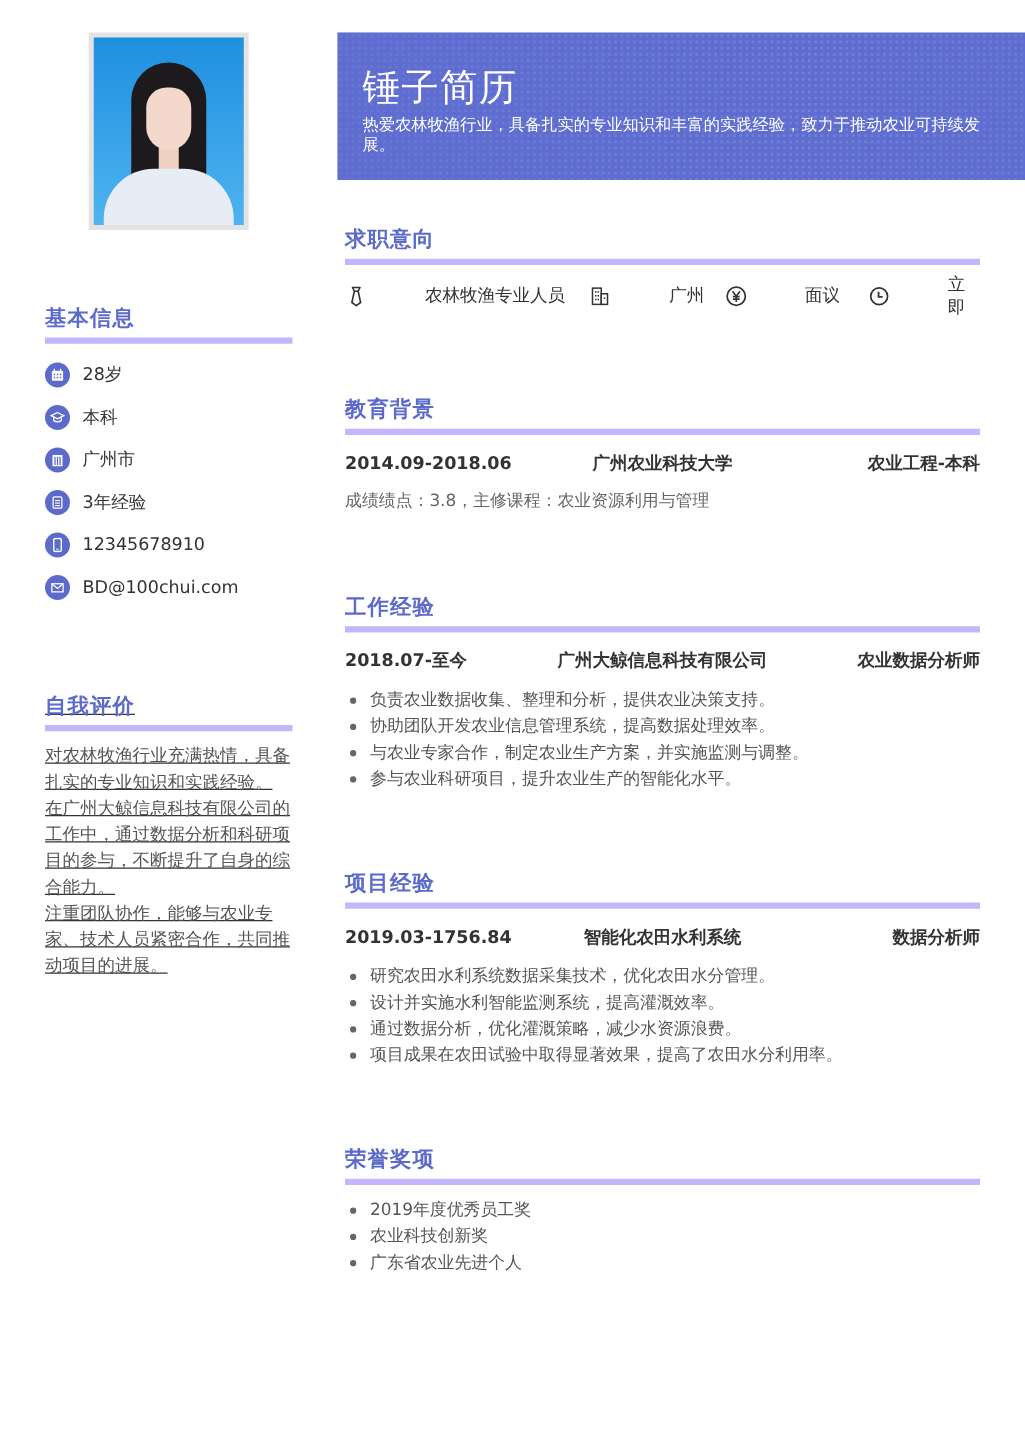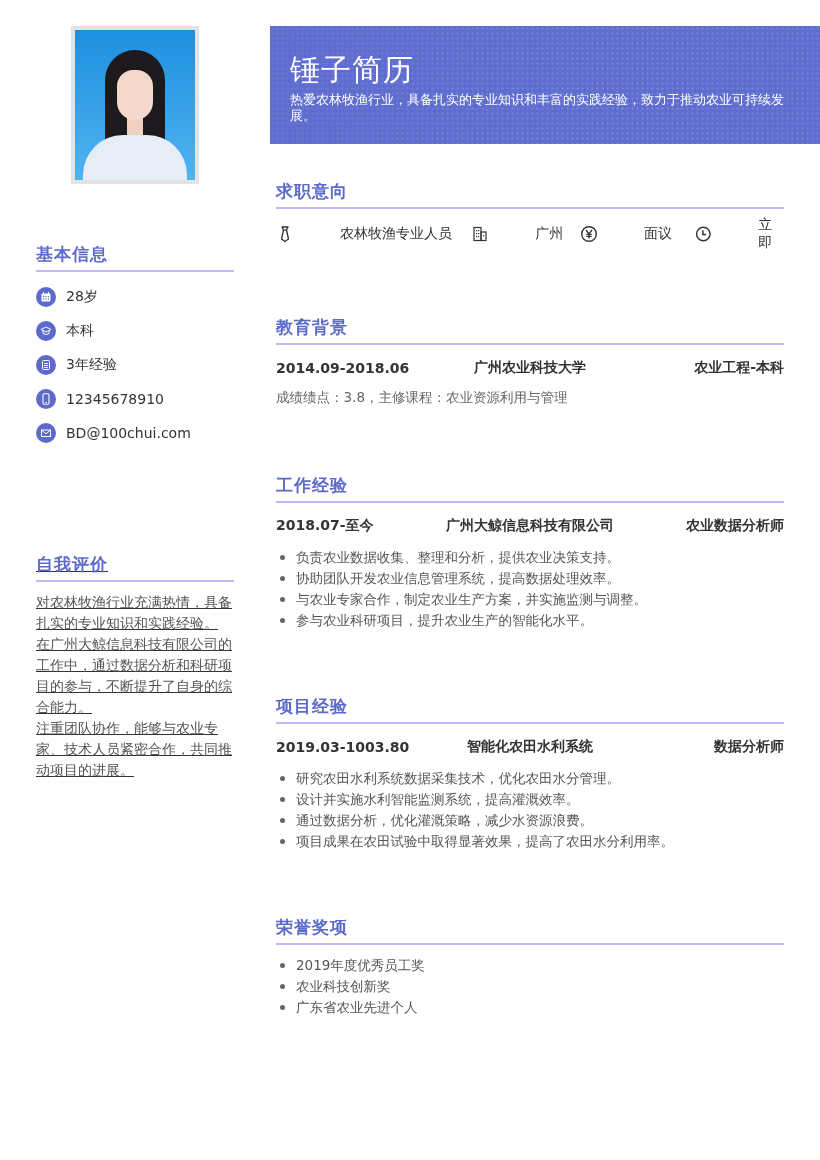--- a/index.html
+++ b/index.html
@@ -31,21 +31,21 @@
     background: #e6edf7; border-radius: 40px 40px 0 0;
   }
   .photo .neck {
     position: absolute; left: 52px; top: 86px; width: 16px; height: 22px;
     background: #f0d0c0;
   }
 
   .side-section { position: absolute; left: 36px; width: 198px; }
   .sec-title {
     font-size: 17px; font-weight: bold; color: #5b6acb;
-    padding-bottom: 4px; border-bottom: 2px solid #c4b5fd;
+    padding-bottom: 4px; border-bottom: 5px solid #c4b5fd;
     letter-spacing: 1px;
   }
   .info-list { list-style: none; margin-top: 8px; }
   .info-item { display: flex; align-items: center; height: 34px; font-size: 14px; color: #333; }
   .info-icon {
     width: 20px; height: 20px; border-radius: 50%; background: #5b6acb;
     display: flex; align-items: center; justify-content: center;
     margin-right: 10px; flex-shrink: 0;
   }
   .info-icon svg { width: 12px; height: 12px; }
@@ -138,20 +138,33 @@
         <svg viewBox="0 0 12 12">
             <path d="M6 2 L11 4.5 L6 7 L1 4.5 Z" fill="none" stroke="#fff" stroke-width="1"></path>
             <path d="M3 5.5 V8.5 Q6 10.5 9 8.5 V5.5" fill="none" stroke="#fff" stroke-width="1"></path>
           </svg>
       </span>
       <span>本科</span>
     </li>
     <li class="info-item">
       <span class="info-icon">
         <svg viewBox="0 0 12 12">
+            <rect x="2" y="2" width="8" height="9" fill="#fff"></rect>
+            <g fill="#5b6acb">
+              <rect x="3.5" y="3.5" width="1" height="6.5"></rect>
+              <rect x="5.5" y="3.5" width="1" height="6.5"></rect>
+              <rect x="7.5" y="3.5" width="1" height="6.5"></rect>
+            </g>
+          </svg>
+      </span>
+      <span>广州市</span>
+    </li>
+    <li class="info-item">
+      <span class="info-icon">
+        <svg viewBox="0 0 12 12">
             <rect x="2.5" y="1.5" width="7" height="9" rx="1" fill="none" stroke="#fff" stroke-width="1"></rect>
             <rect x="4" y="4" width="4" height="0.9" fill="#fff"></rect>
             <rect x="4" y="6" width="4" height="0.9" fill="#fff"></rect>
             <rect x="4" y="8" width="4" height="0.9" fill="#fff"></rect>
           </svg>
       </span>
       <span>3年经验</span>
     </li>
     <li class="info-item">
       <span class="info-icon">
@@ -247,21 +260,21 @@
     <li>负责农业数据收集、整理和分析，提供农业决策支持。</li>
     <li>协助团队开发农业信息管理系统，提高数据处理效率。</li>
     <li>与农业专家合作，制定农业生产方案，并实施监测与调整。</li>
     <li>参与农业科研项目，提升农业生产的智能化水平。</li>
   </ul>
 </div>
 
 <div class="main-section" style="top:695px;">
   <div class="sec-title">项目经验</div>
   <div class="row-head">
-    <span class="left">2019.03-1003.80</span>
+    <span class="left">2019.03-1756.84</span>
     <span class="mid">智能化农田水利系统</span>
     <span class="right">数据分析师</span>
   </div>
   <ul class="bullets">
     <li>研究农田水利系统数据采集技术，优化农田水分管理。</li>
     <li>设计并实施水利智能监测系统，提高灌溉效率。</li>
     <li>通过数据分析，优化灌溉策略，减少水资源浪费。</li>
     <li>项目成果在农田试验中取得显著效果，提高了农田水分利用率。</li>
   </ul>
 </div>

